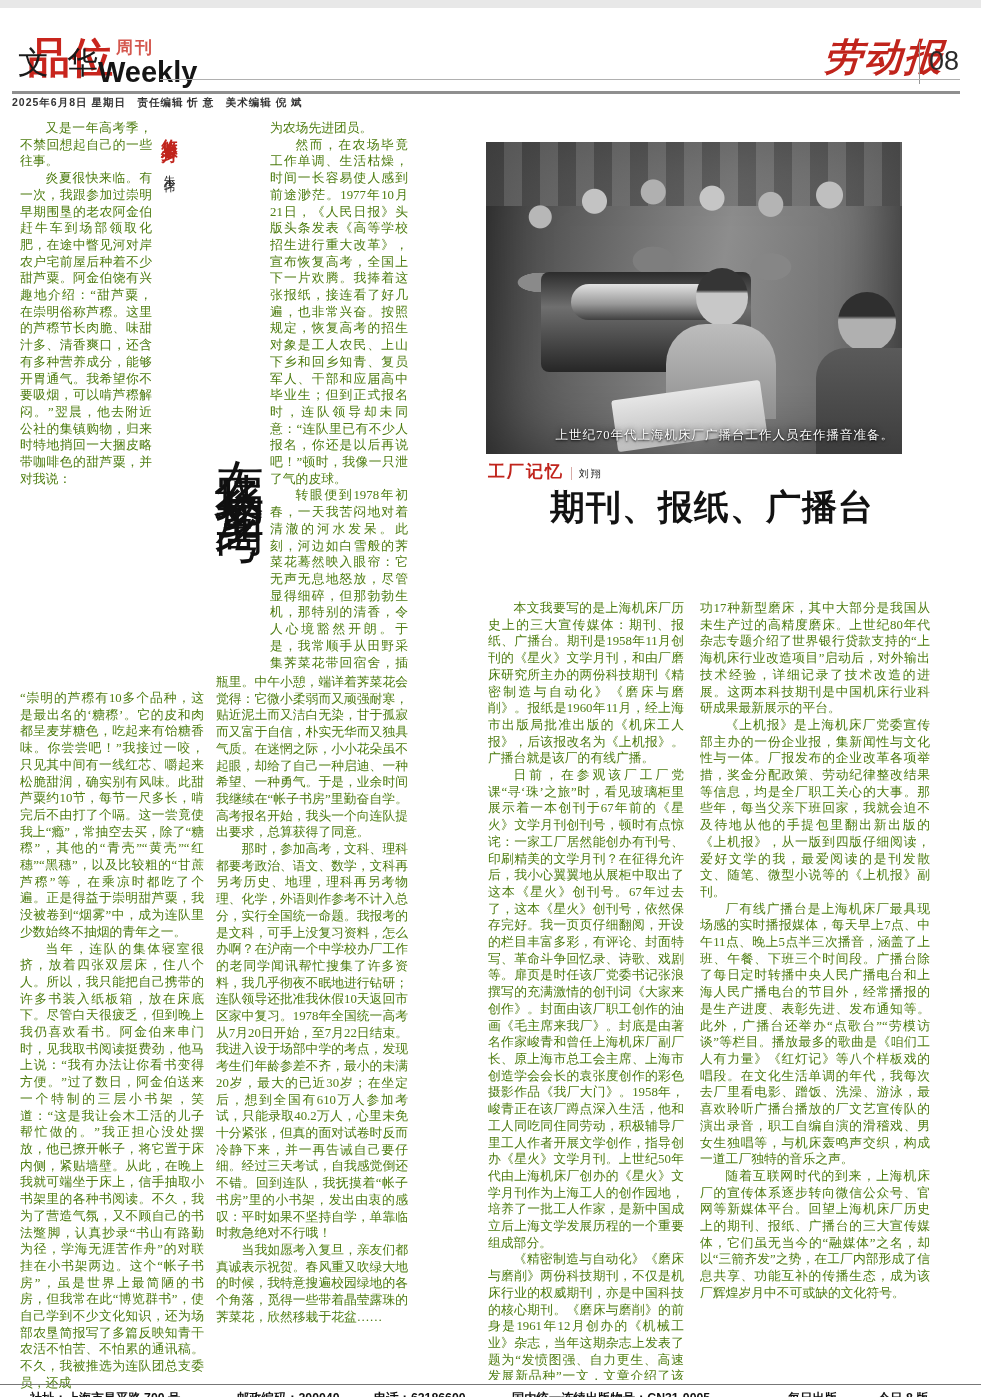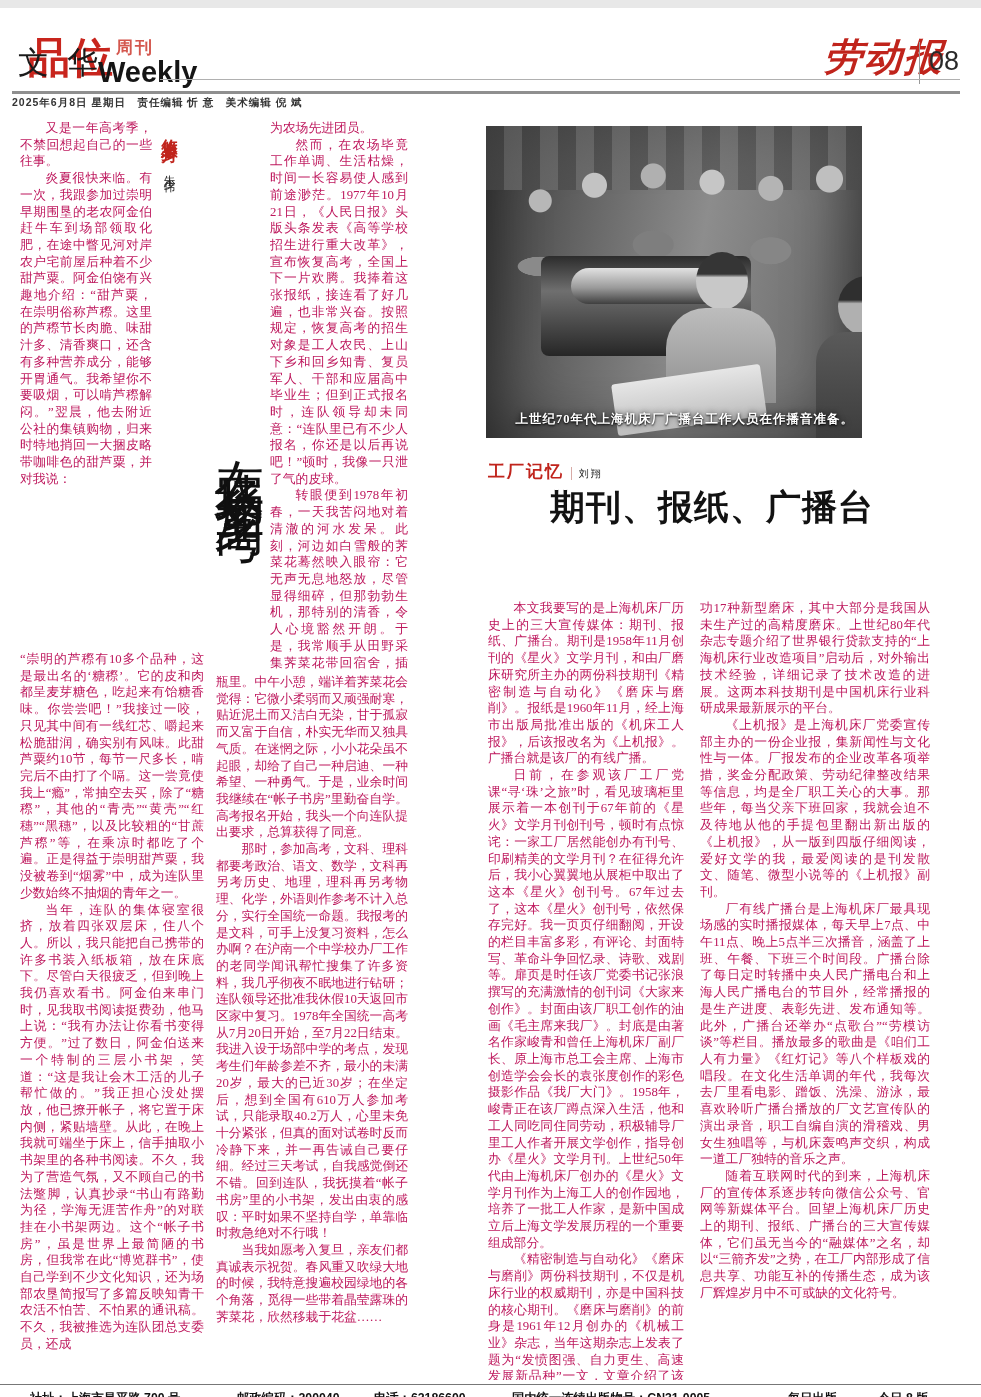--- a/index.html
+++ b/index.html
@@ -20,42 +20,42 @@
                  letter-spacing:18px;text-indent:18px;}
   .paper-name{left:824px;top:24px;font-size:38px;font-weight:700;font-style:italic;color:#c0241c;
               letter-spacing:2px;transform:skewX(-4deg);}
   .mast-divider{left:919px;top:34px;width:1px;height:42px;background:#999;}
   .page-num{left:929px;top:38px;font-family:"Liberation Sans",sans-serif;font-size:27px;color:#2a2a2a;}
   .rule-thin{left:160px;top:71px;width:800px;height:1px;background:#b0b0b0;}
   .rule-thick{left:12px;top:83px;width:948px;height:3px;background:#8f8f8f;}
 
   
   .textbox{position:absolute;overflow:hidden;font-size:12.8px;line-height:16.7px;
-           text-align:justify;color:#be185d;}
+           text-align:justify;color:#4d7c0f;}
   .textbox p{margin:0;text-indent:2em;}
   .textbox p.cont{text-indent:0;}
 
   
   .left-article{left:18px;top:110px;width:392px;height:1262px;}
   .la-col1{left:2px;top:2px;width:132px;height:552px;}
   .la-col3{left:252px;top:2px;width:138px;height:552px;}
-  .la-wideL{left:2px;top:533px;width:184px;height:704px;}
+  .la-wideL{left:2px;top:572px;width:184px;height:704px;}
   .la-wideR{left:198px;top:556px;width:192px;height:704px;}
   .la-labelgroup{left:138px;top:8px;width:26px;display:flex;flex-direction:column;align-items:center;}
   .la-label{writing-mode:vertical-rl;font-weight:700;font-size:16.5px;color:#c0241c;letter-spacing:3px;}
   .la-dash{width:3px;height:14px;background:#c0241c;margin:7px 0;}
   .la-author{writing-mode:vertical-rl;font-size:11.5px;color:#222;letter-spacing:3px;}
   .la-title{left:170px;top:88px;width:86px;height:490px;writing-mode:vertical-rl;
             font-size:50px;color:#101010;letter-spacing:9px;text-align:center;}
 
   
   .right-article{left:484px;top:118px;width:456px;height:1254px;}
-  .photo{left:2px;top:0;width:376px;height:312px;overflow:hidden;
+  .photo{left:2px;top:16px;width:416px;height:312px;overflow:hidden;
          background:linear-gradient(100deg,#3e3e3e,#6a6a6a 30%,#8d8d8d 55%,#757575 80%,#575757);
-         box-shadow:inset 0 0 70px rgba(0,0,0,.55);font-weight:bold;}
+         box-shadow:inset 0 0 70px rgba(0,0,0,.55);}
   .ph-equip{left:0;top:0;width:452px;height:64px;
             background:repeating-linear-gradient(90deg,#4a4a4a 0 18px,#6e6e6e 18px 36px);opacity:.65;}
   .ph-heads{left:0;top:0;width:452px;height:312px;background-image:
       radial-gradient(circle at 12% 24%, #b7b7b7 0 11px, rgba(0,0,0,0) 12px),
       radial-gradient(circle at 24% 19%, #c3c3c3 0 12px, rgba(0,0,0,0) 13px),
       radial-gradient(circle at 37% 16%, #b0b0b0 0 12px, rgba(0,0,0,0) 13px),
       radial-gradient(circle at 50% 18%, #c6c6c6 0 12px, rgba(0,0,0,0) 13px),
       radial-gradient(circle at 63% 20%, #b4b4b4 0 12px, rgba(0,0,0,0) 13px),
       radial-gradient(circle at 76% 17%, #bfbfbf 0 13px, rgba(0,0,0,0) 14px),
       radial-gradient(ellipse at 12% 45%, #8a8a8a 0 22px, rgba(0,0,0,0) 23px),

